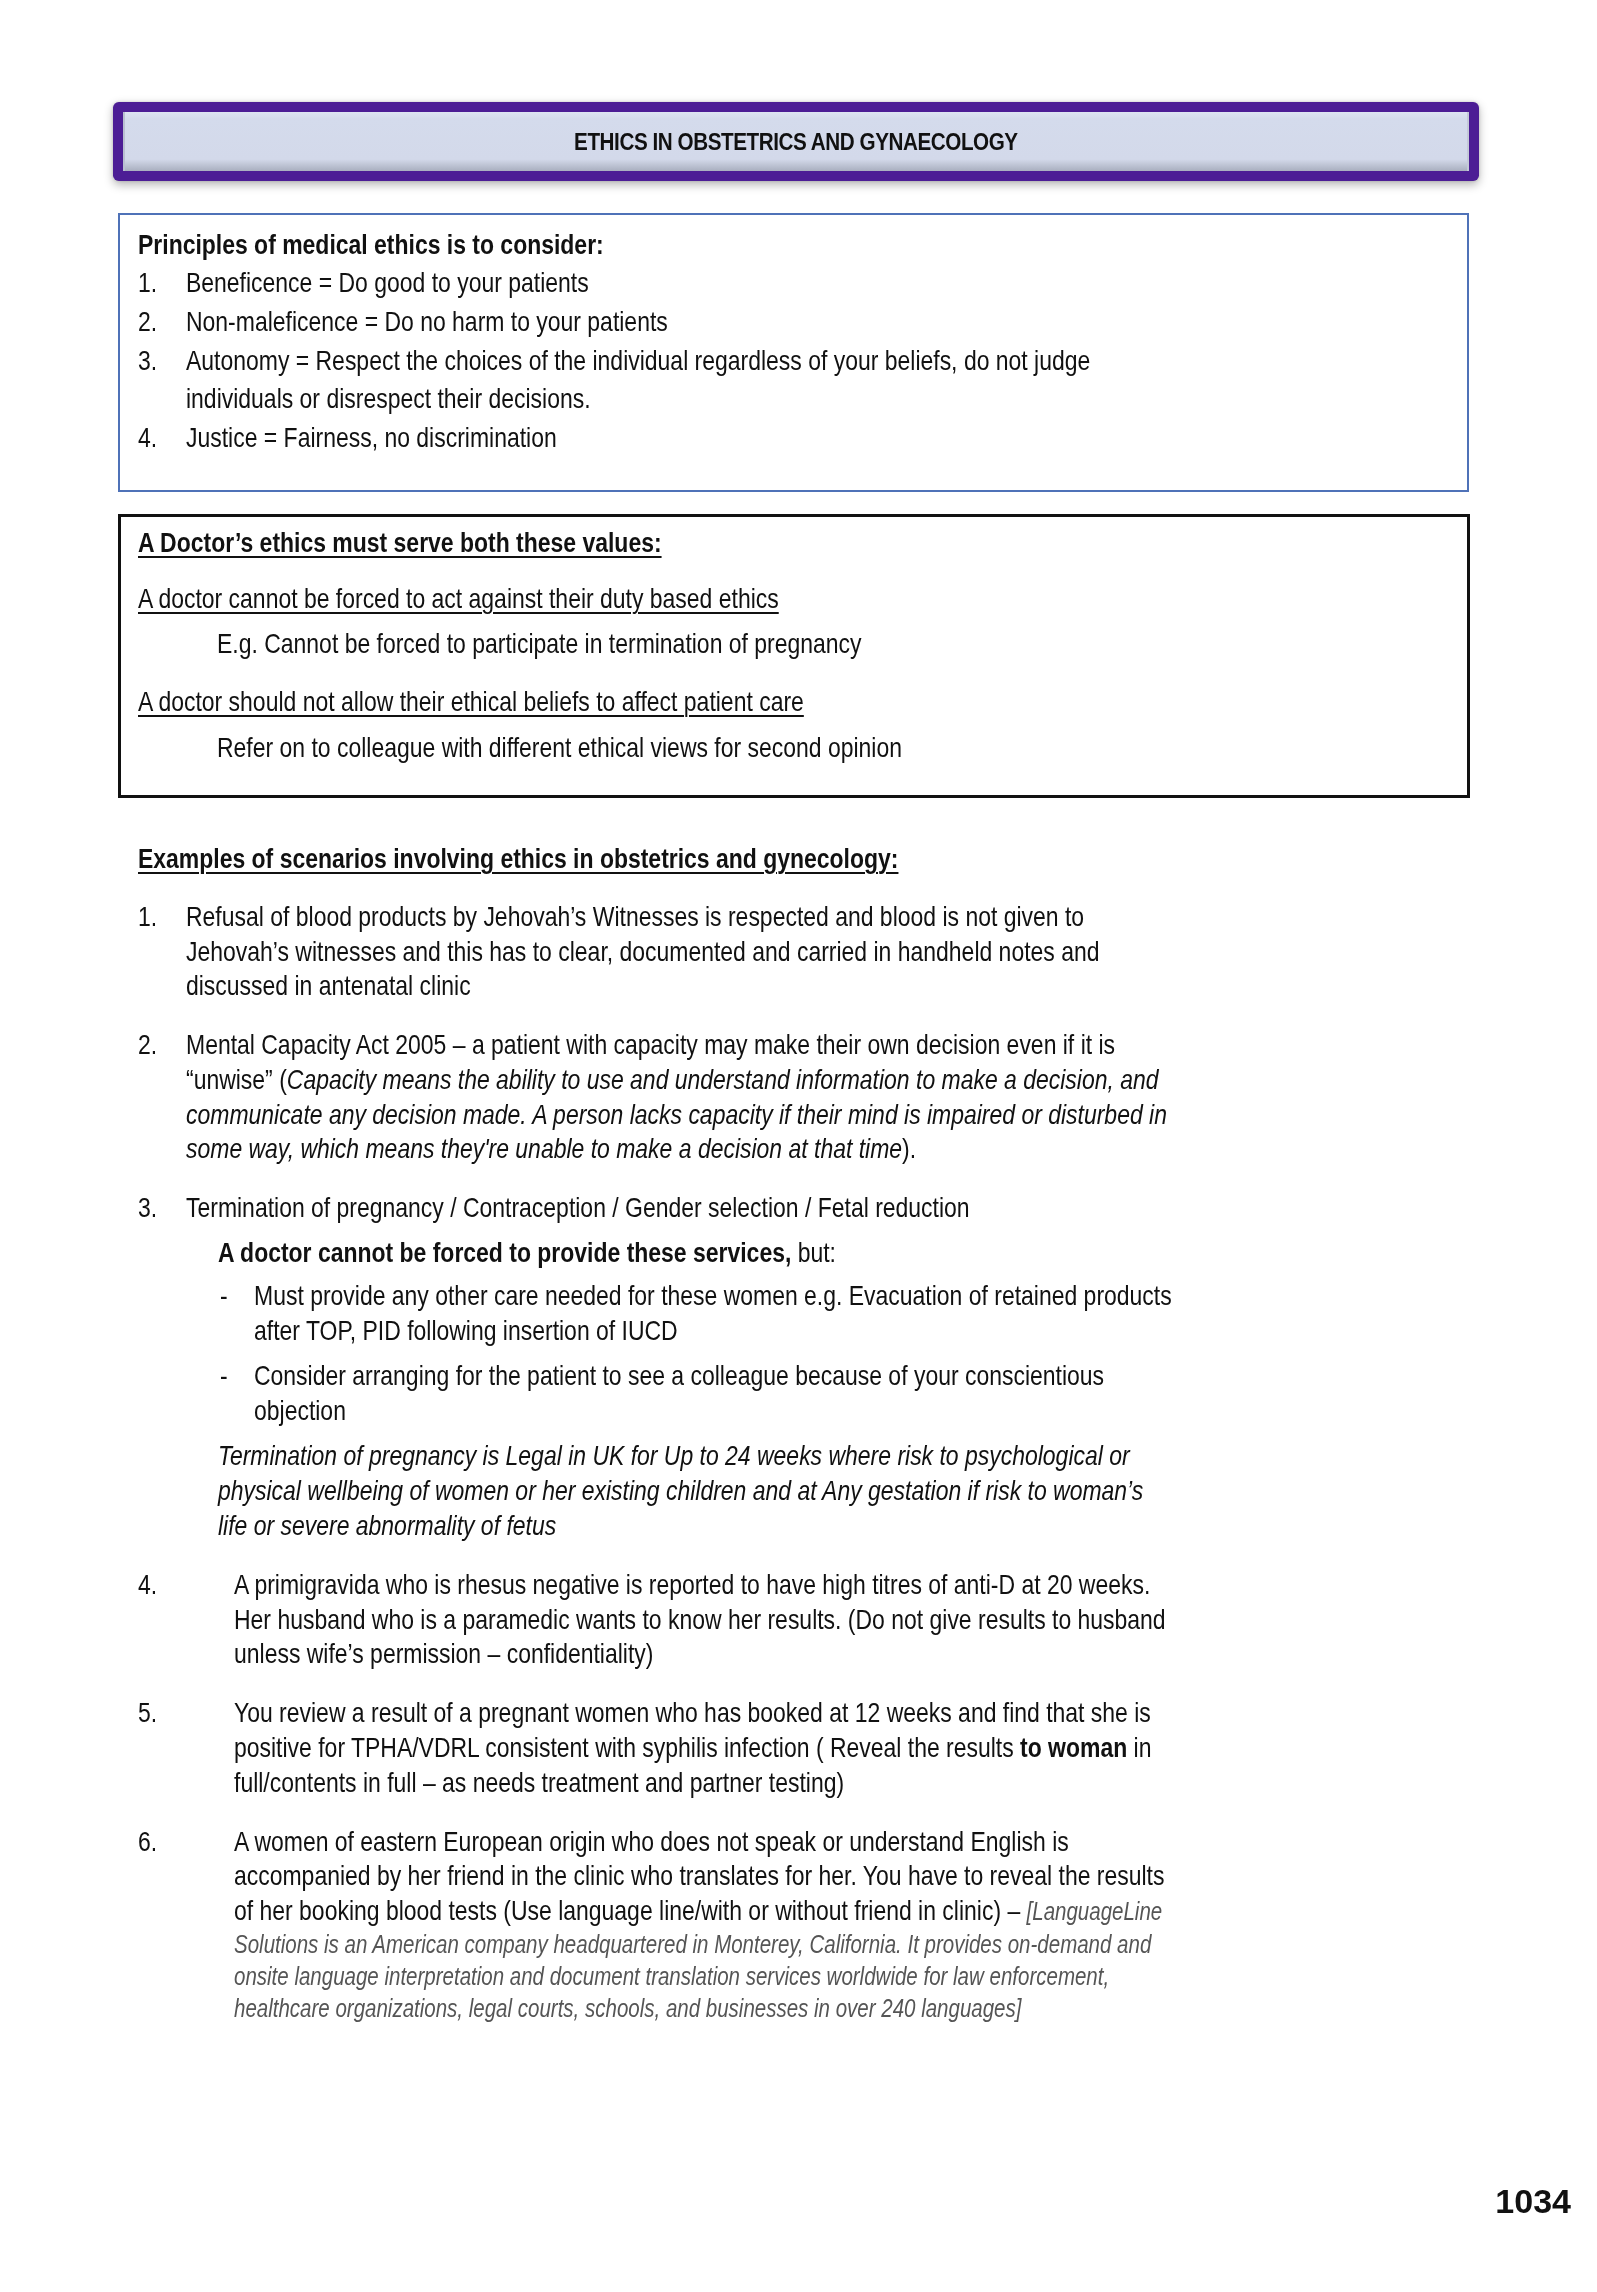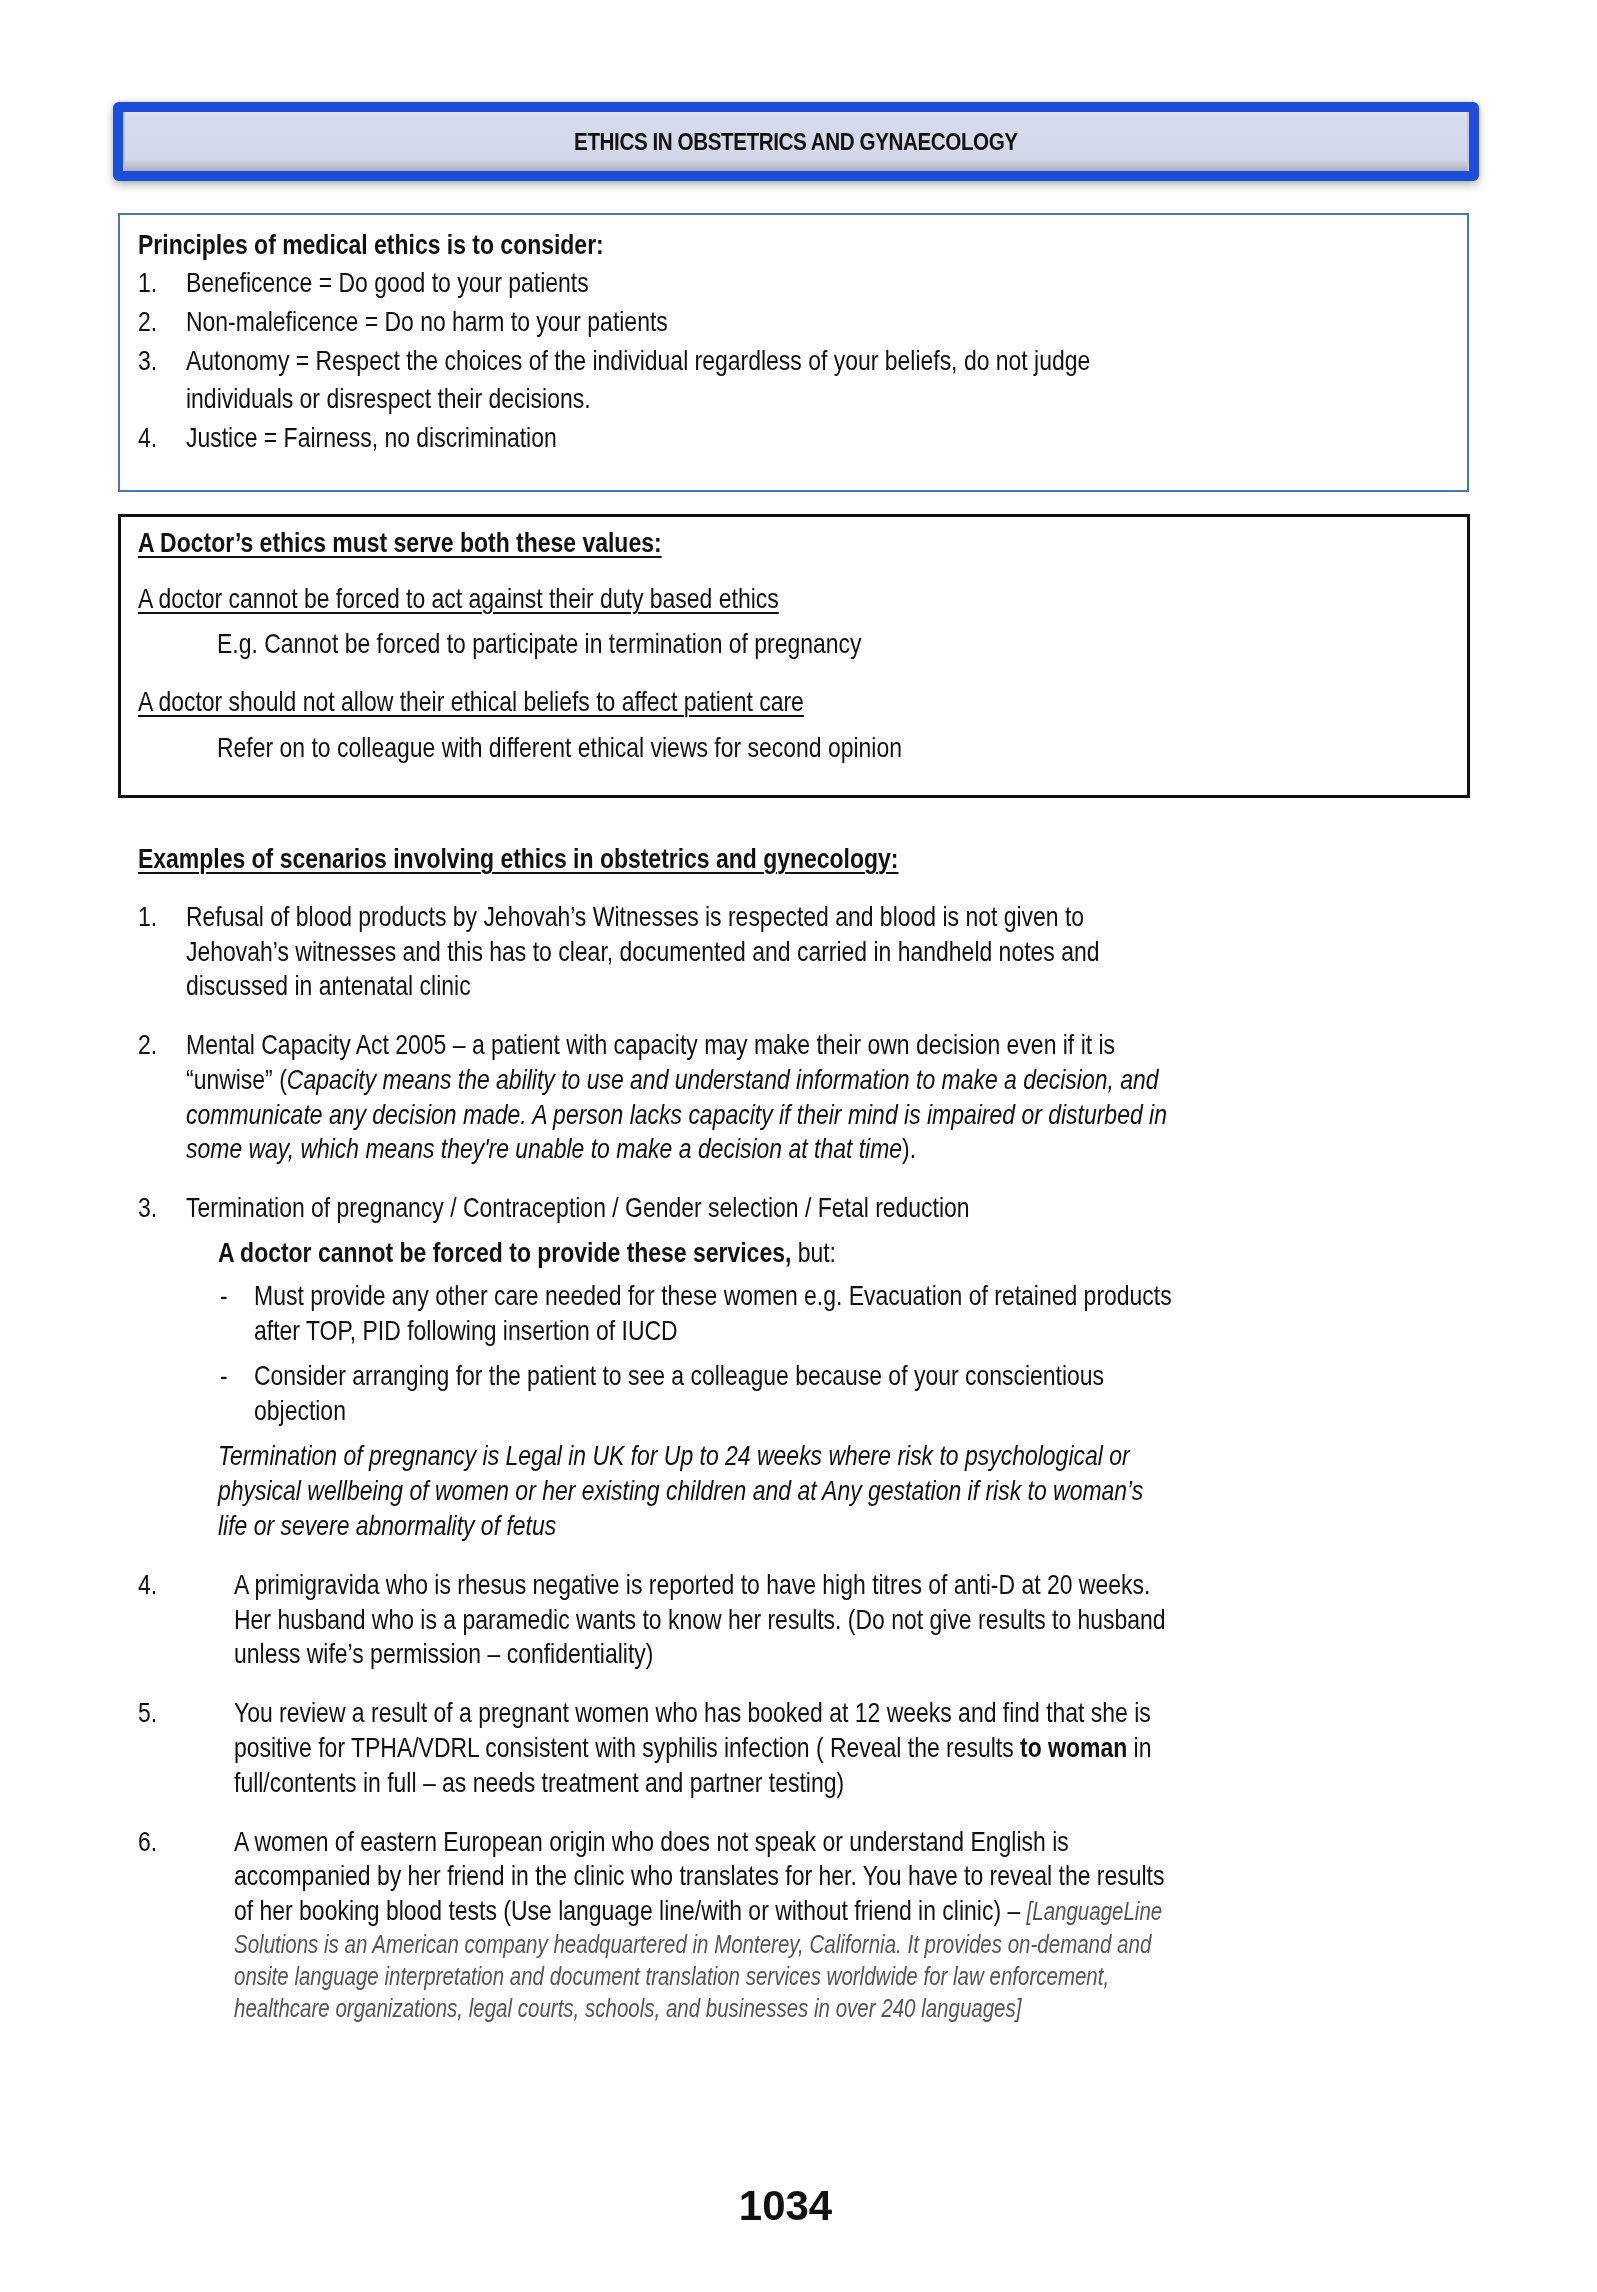--- a/index.html
+++ b/index.html
@@ -6,21 +6,21 @@
   body {
     width: 1598px; height: 2292px; position: relative; overflow: hidden;
     font-family: "Liberation Sans Narrow", "Liberation Sans", sans-serif;
     color: #111111;
   }
   .page { position: absolute; left: 0; top: 0; width: 1598px; height: 2292px; }
 
   
   .title-outer {
     position: absolute; left: 113px; top: 102px; width: 1366px; height: 79px;
-    background: #1d4ed8; border-radius: 5.8px;
+    background: #4c1d95; border-radius: 5.8px;
     box-shadow: 0 3.9px 9.7px rgba(0,0,0,0.28), 0 0 2.9px rgba(0,0,0,0.15);
   }
   .title-inner {
     position: absolute; left: 9.7px; top: 9.7px; right: 9.7px; bottom: 9.7px;
     background: linear-gradient(#dde4f2 0%, #d4dbec 12%, #d3d9ea 80%, #a9afbf 100%);
     border-left: 2.9px solid #b9c0d0; border-right: 2.9px solid #c3c9d8;
     display: flex; align-items: center; justify-content: center;
   }
   .title-text {
     font-family: "Liberation Sans", sans-serif; font-weight: bold; font-size: 24px;
@@ -36,22 +36,22 @@
     position: absolute; left: 118px; top: 514px; width: 1352px; height: 284px;
     border: 3.4px solid #111; box-sizing: border-box; background: #fff;
   }
 
   .t { position: absolute; white-space: nowrap; font-size: 28px; transform-origin: left top; transform: scaleX(0.82); line-height: 1; }
   .b { font-weight: bold; }
   .u { text-decoration: underline; text-decoration-thickness: 1.9px; text-underline-offset: 3.9px; }
   .i { font-style: italic; }
   .grey { color: #555; }
   .page-num {
-    position: absolute; left: 0; width: 1571px; top: 2182px; text-align: center;
-    font-family: "Liberation Sans", sans-serif; font-weight: bold; font-size: 42px; color: #111;
+    position: absolute; left: 0; width: 1571px; top: 2182px; text-align: right;
+    font-family: "Liberation Sans", sans-serif; font-weight: bold; font-size: 34px; color: #111;
   }
 </style>
 </head>
 <body>
 
 <div class="page">
 
   <div class="title-outer">
     <div class="title-inner">
       <span class="title-text">ETHICS IN OBSTETRICS AND GYNAECOLOGY</span>

